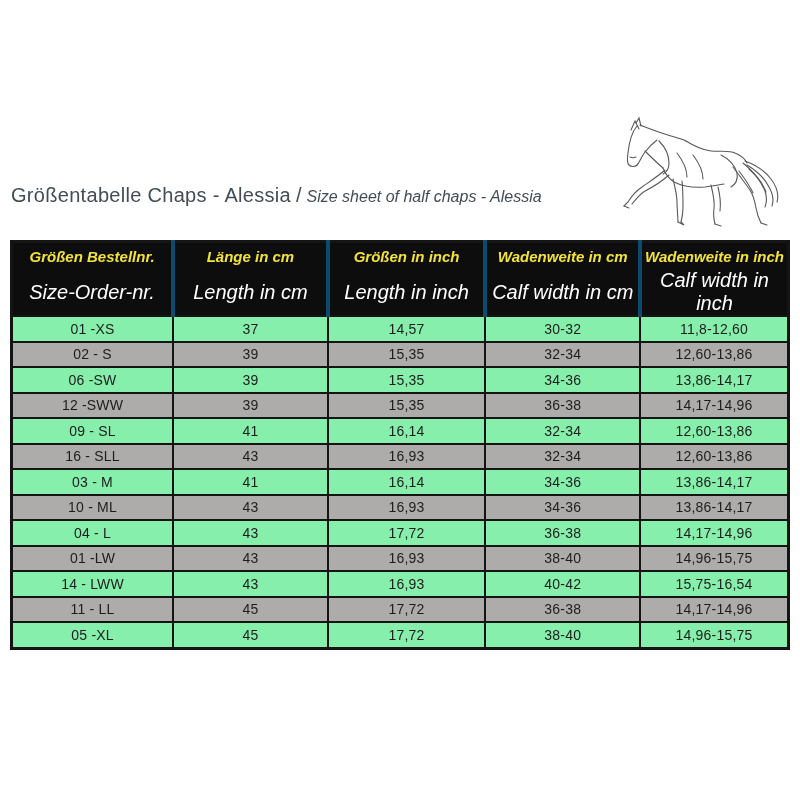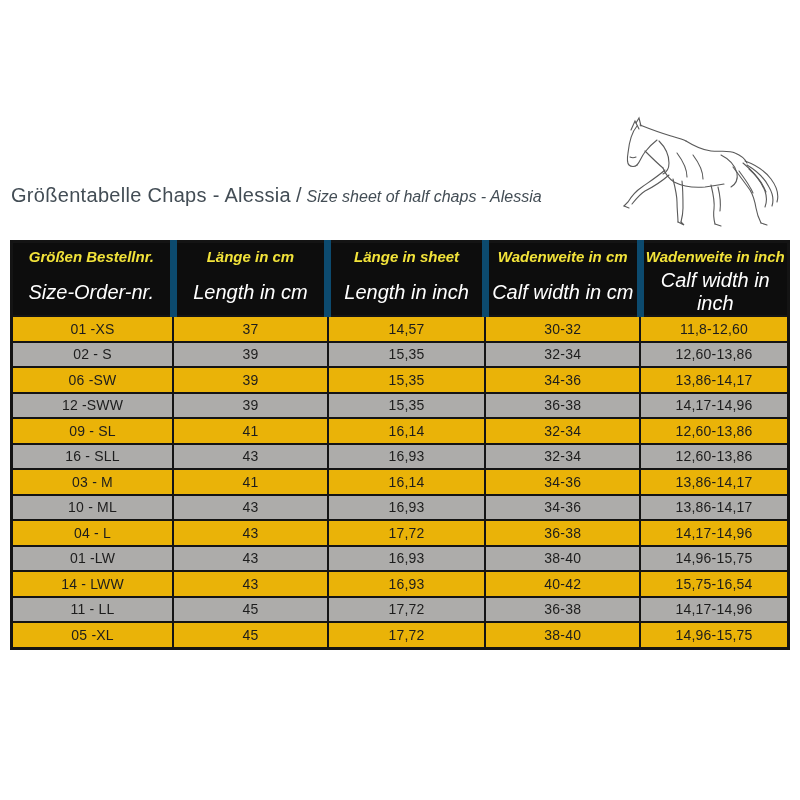--- a/index.html
+++ b/index.html
@@ -75,33 +75,33 @@
     font-weight: bold;
     font-style: italic;
   }
   thead tr.hr2 th {
     height: 24px;
     color: #ffffff;
     font-size: 20px;
     font-style: italic;
     font-weight: normal;
   }
-  thead th + th { border-left: 7px solid #0c4a6e; }
+  thead th + th { border-left: 4px solid #0c4a6e; }
 
   tbody td {
     border: 2px solid #141414;
     height: 23.5px;
     text-align: center;
     vertical-align: middle;
     font-size: 14px;
     color: #1d1d1d;
     padding: 0;
     letter-spacing: 0.2px;
   }
-  tr.row-light { background: #eab308; }
+  tr.row-light { background: #86efac; }
   tr.row-dark  { background: #adacaa; }
 </style>
 </head>
 <body>
 
 <div class="page">
 
   <div class="horse">
     <svg viewBox="0 0 207 132" width="207" height="132" fill="none" stroke="#5a5a5a" stroke-width="1.1" stroke-linecap="round">
 
@@ -156,21 +156,21 @@
       <col class="c1">
         <col class="c2">
         <col class="c3">
         <col class="c4">
         <col class="c5">
     </colgroup>
     <thead>
       <tr class="hr1">
         <th>Größen Bestellnr.</th>
         <th>Länge in cm</th>
-        <th>Länge in sheet</th>
+        <th>Größen in inch</th>
         <th>Wadenweite in cm</th>
         <th>Wadenweite in inch</th>
       </tr>
       <tr class="hr2">
         <th>Size-Order-nr.</th>
         <th>Length in cm</th>
         <th>Length in inch</th>
         <th>Calf width in cm</th>
         <th>Calf width in inch</th>
       </tr>

